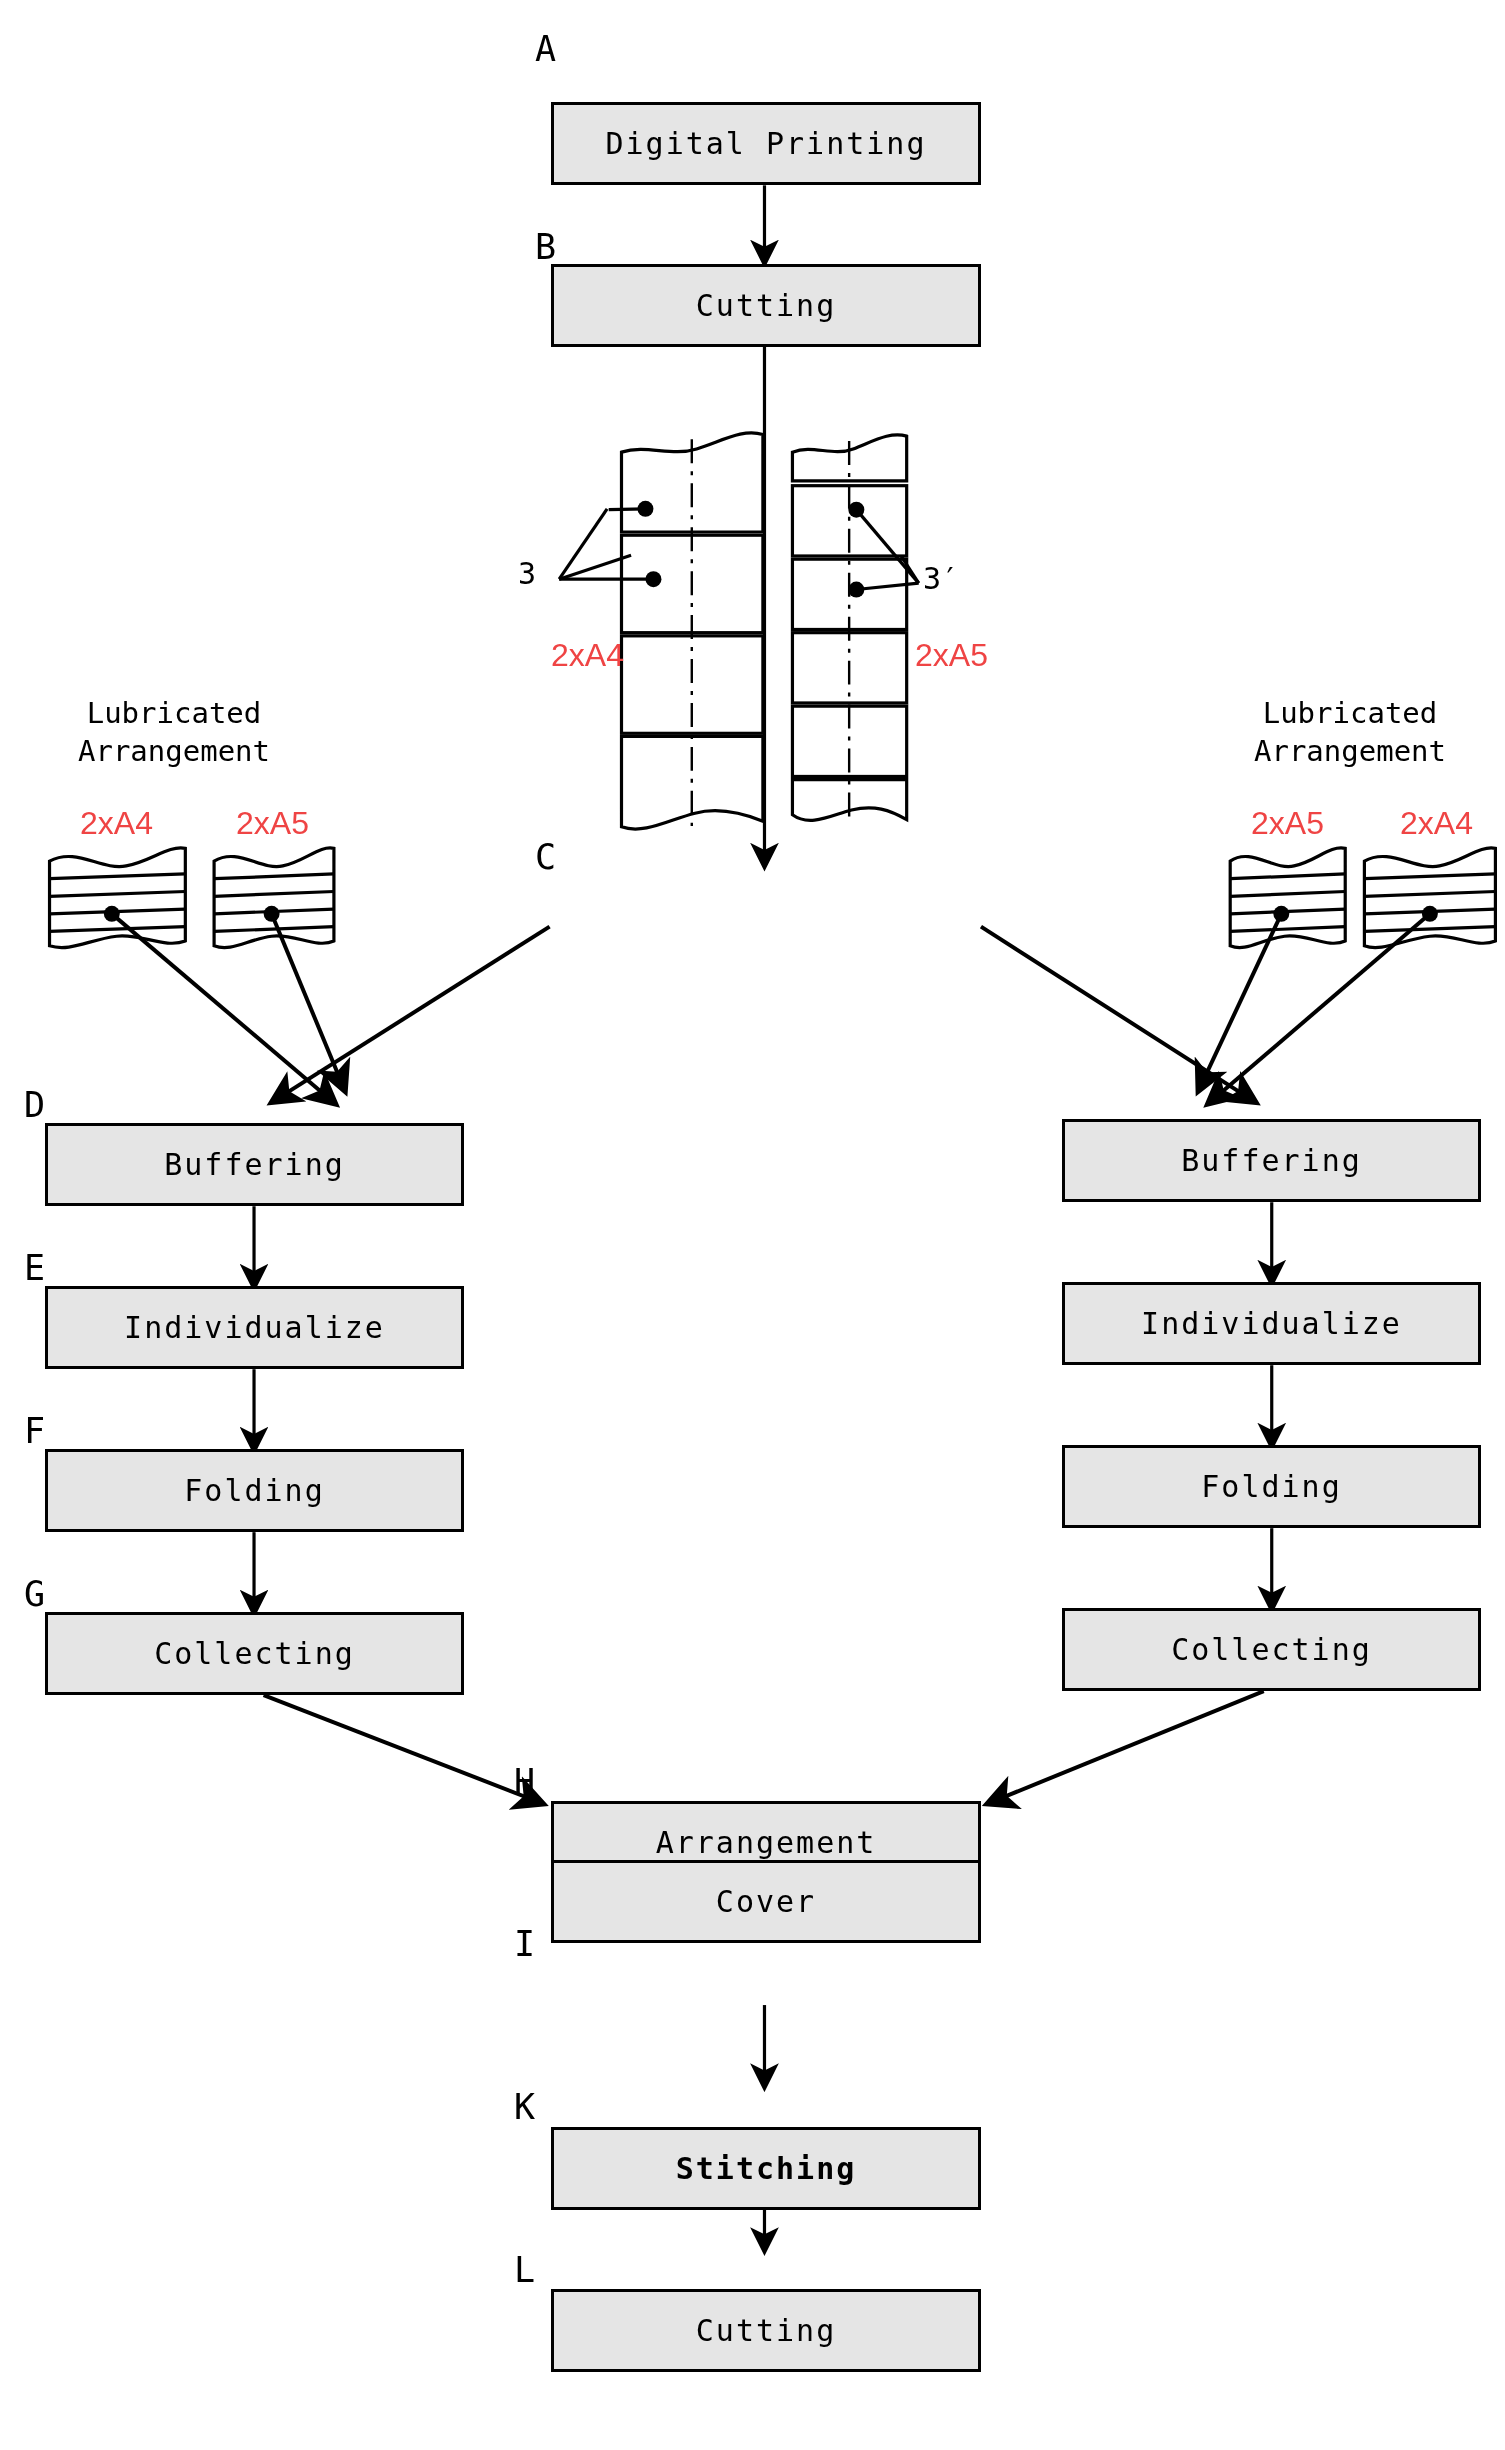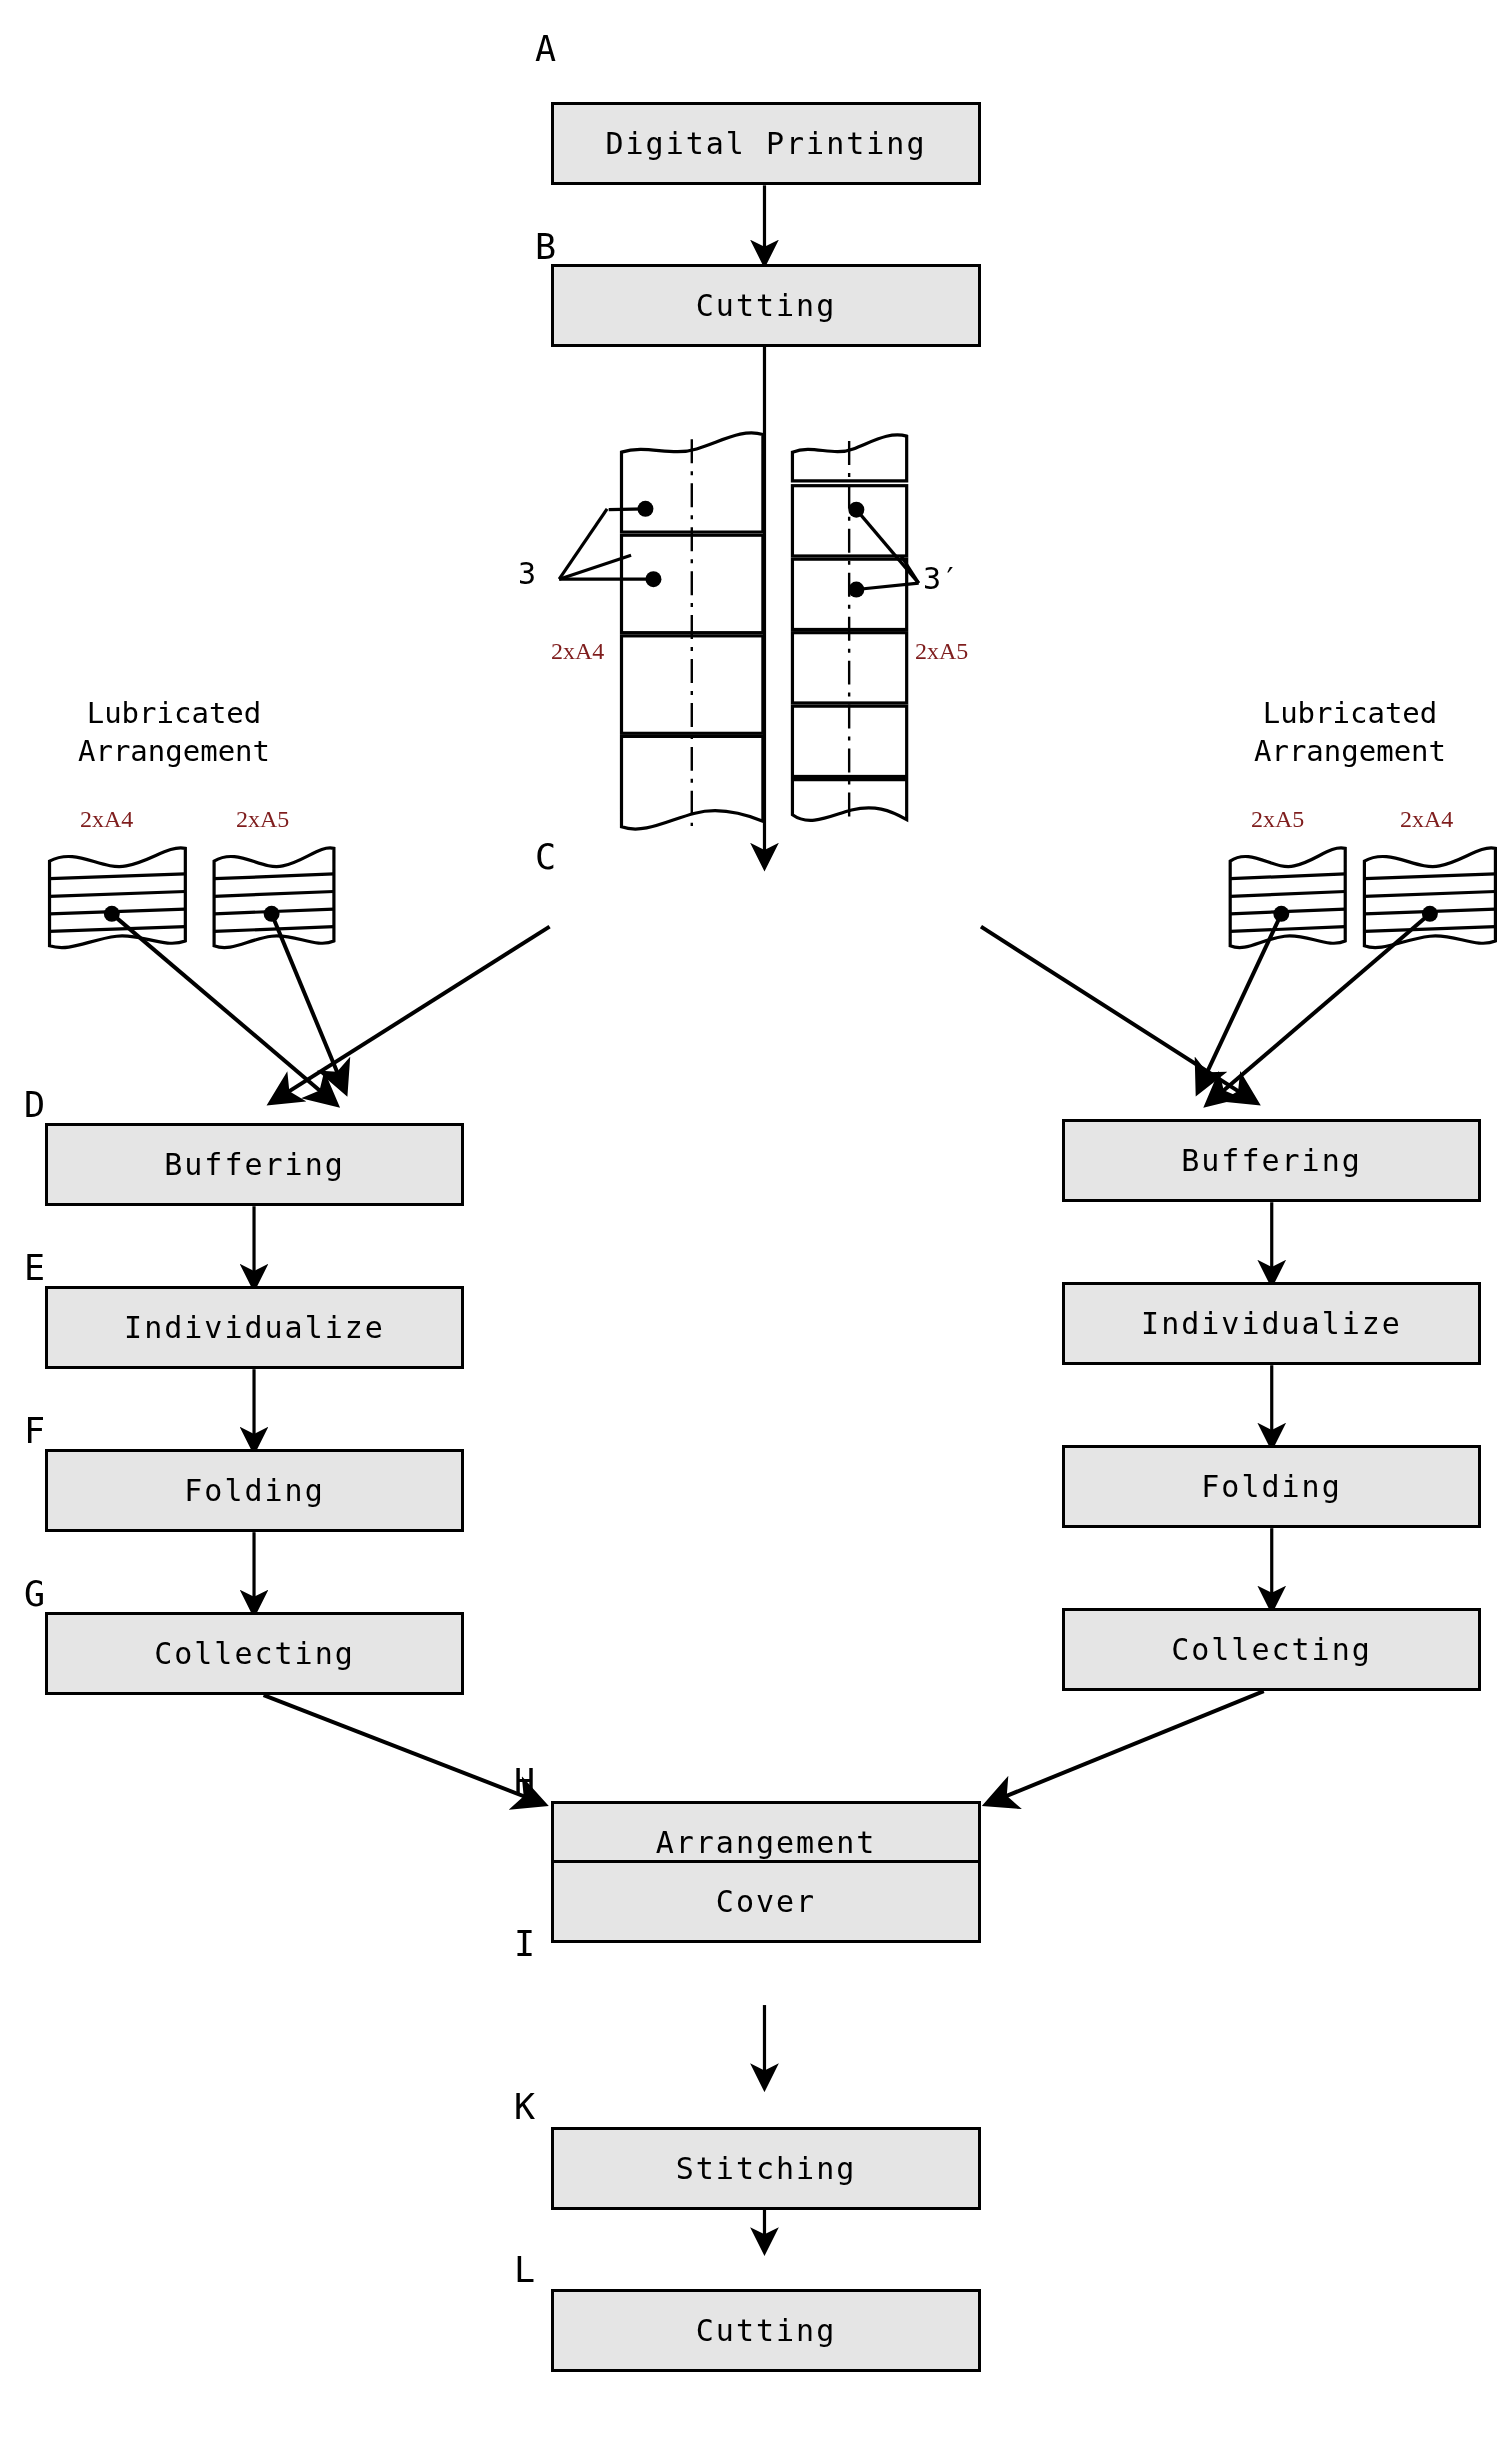--- a/index.html
+++ b/index.html
@@ -55,24 +55,24 @@
     font-family:"DejaVu Sans Mono","Liberation Mono",monospace;
     font-size:29px;
     line-height:1.25;
     color:#000;
     white-space:pre;
     z-index:7;
   }
   .ftext.ctr{text-align:center;}
   .sizetag{
     position:absolute;
-    font-family:Liberation Serif, serif;
-    font-size:24px;
+    font-family:Liberation Sans, sans-serif;
+    font-size:32px;
     line-height:1;
-    color:#7f1d1d;
+    color:#ef4444;
     white-space:nowrap;
     z-index:7;
   }
   .reftag{
     position:absolute;
     font-family:"DejaVu Sans Mono","Liberation Mono",monospace;
     font-size:30px;
     line-height:1;
     color:#000;
     z-index:7;
@@ -265,21 +265,21 @@
 
 
   <div class="pbox" style="left:551px;top:1801px;width:430px;height:83px;">
     <span class="plabel">Arrangement</span>
   </div>
 
   <div class="pbox" style="left:551px;top:1860px;width:430px;height:83px;">
     <span class="plabel">Cover</span>
   </div>
 
-  <div class="pbox" style="left:551px;top:2127px;width:430px;height:83px;">
+  <div class="pbox" style="left:551px;top:2127px;width:430px;height:83px;font-weight:bold;">
     <span class="plabel">Stitching</span>
   </div>
 
   <div class="pbox" style="left:551px;top:2289px;width:430px;height:83px;">
     <span class="plabel">Cutting</span>
   </div>
 
   <div class="pbox" style="left:45px;top:1123px;width:419px;height:83px;">
     <span class="plabel">Buffering</span>
   </div>

